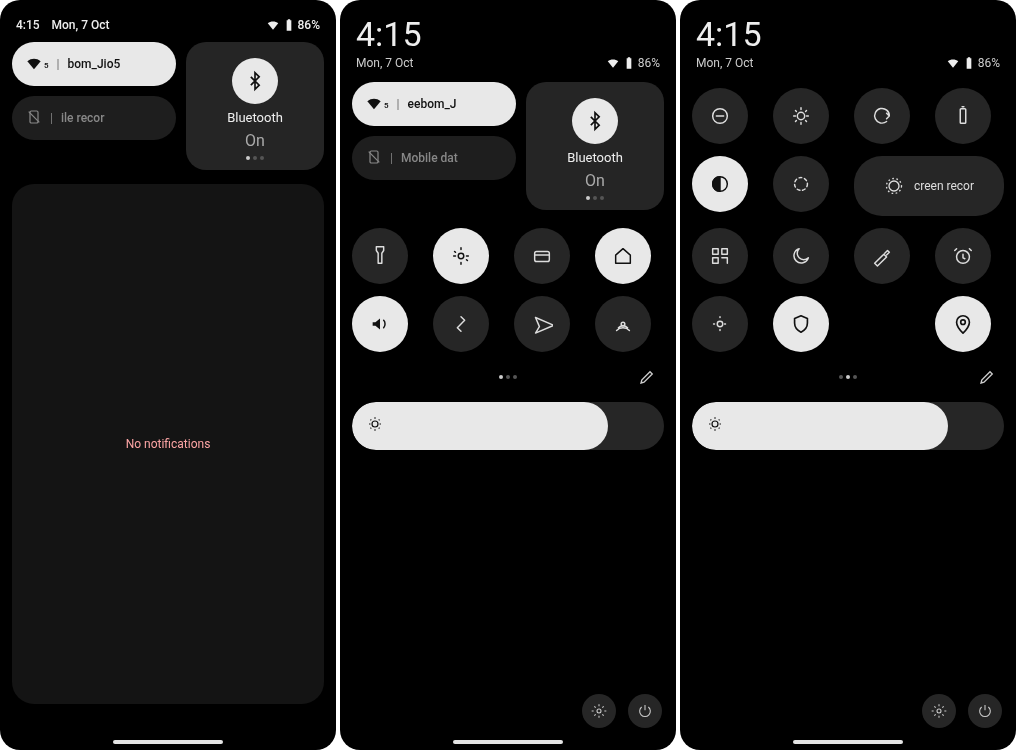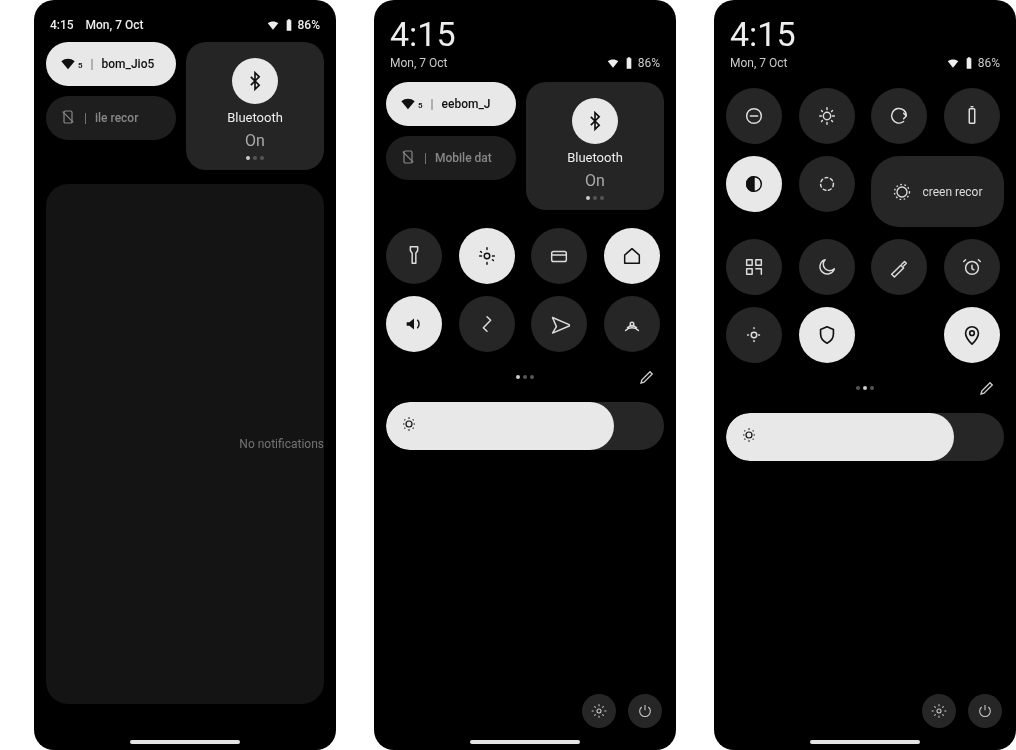--- a/index.html
+++ b/index.html
@@ -13,21 +13,20 @@
   }
   .phone {
     flex: 1;
     background: #000;
     height: 750px;
     border-radius: 20px;
     overflow: hidden;
     position: relative;
     color: #e5e5e5;
     padding: 10px 12px 0;
-    margin-left: 34px;
   }
   
   .status-small {
     display: flex;
     align-items: center;
     justify-content: space-between;
     font-size: 12px;
     font-weight: 500;
     color: #eee;
     padding: 8px 4px 10px;
@@ -83,22 +82,22 @@
   .dots { display:flex; gap:3px; }
   .dots span { width:4px; height:4px; border-radius:50%; background:#555; }
   .dots span.on { background:#ccc; }
 
   
   .notif-area {
     background:#141414;
     border-radius: 22px;
     margin-top:14px;
     height: 520px;
-    display:flex; align-items:center; justify-content:flex-end;
-    font-size:12px; color:#737373;
+    display:flex; align-items:center; justify-content:center;
+    font-size:12px; color:#fca5a5;
   }
 
   
   .toggle-grid {
     display:grid;
     grid-template-columns: repeat(4, 1fr);
     gap: 12px;
     padding: 6px 0;
   }
   .tog {
@@ -108,21 +107,21 @@
     background:#262626;
     color:#ddd;
   }
   .tog.on { background:#e8e8e8; color:#111; }
   .tog svg { width:22px; height:22px; stroke:currentColor; fill:none; stroke-width:1.6; stroke-linecap:round; stroke-linejoin:round; }
   .tog.fill svg { fill: currentColor; stroke:none; }
   
   .wide {
     grid-column: span 2;
     border-radius: 28px;
-    height:71px;
+    height:60px;
     background:#262626;
     display:flex; align-items:center; justify-content:center; gap:10px;
     font-size:12px; color:#ddd;
     overflow:hidden;
   }
   .wide svg { width:20px; height:20px; stroke:#ddd; fill:none; stroke-width:1.6; }
   
   .pagebar {
     display:flex; align-items:center; justify-content:center;
     position:relative;

